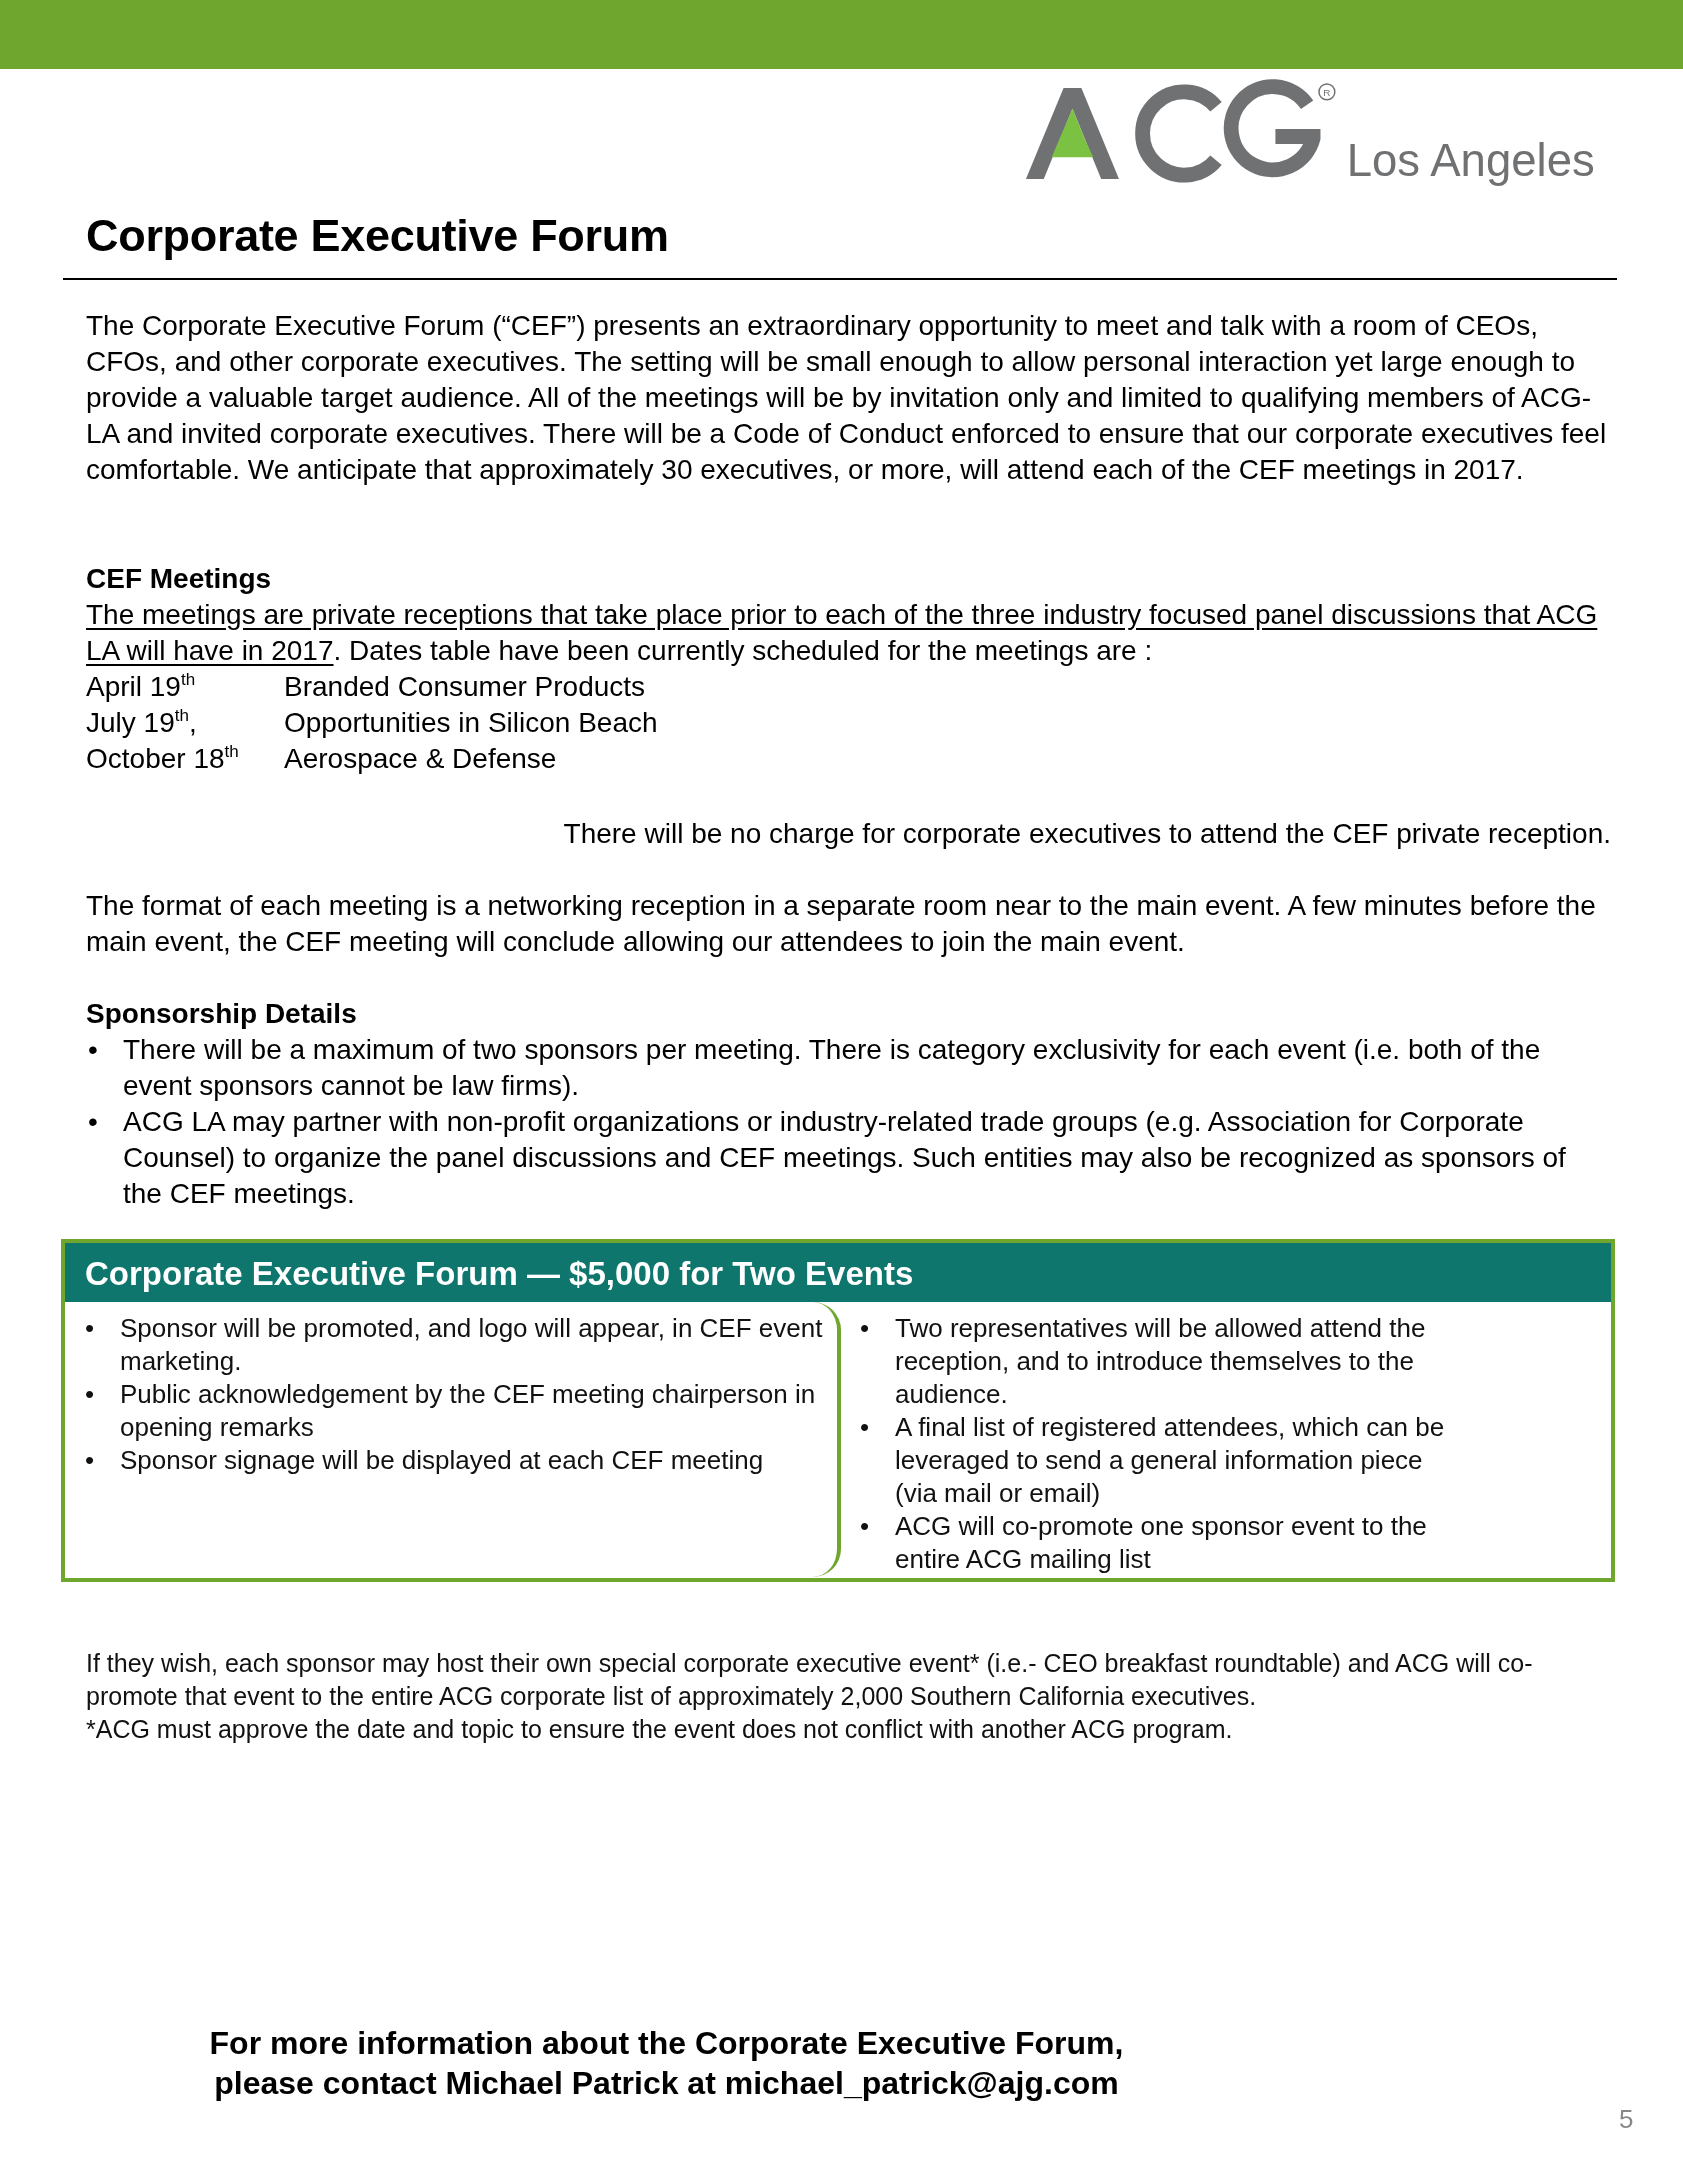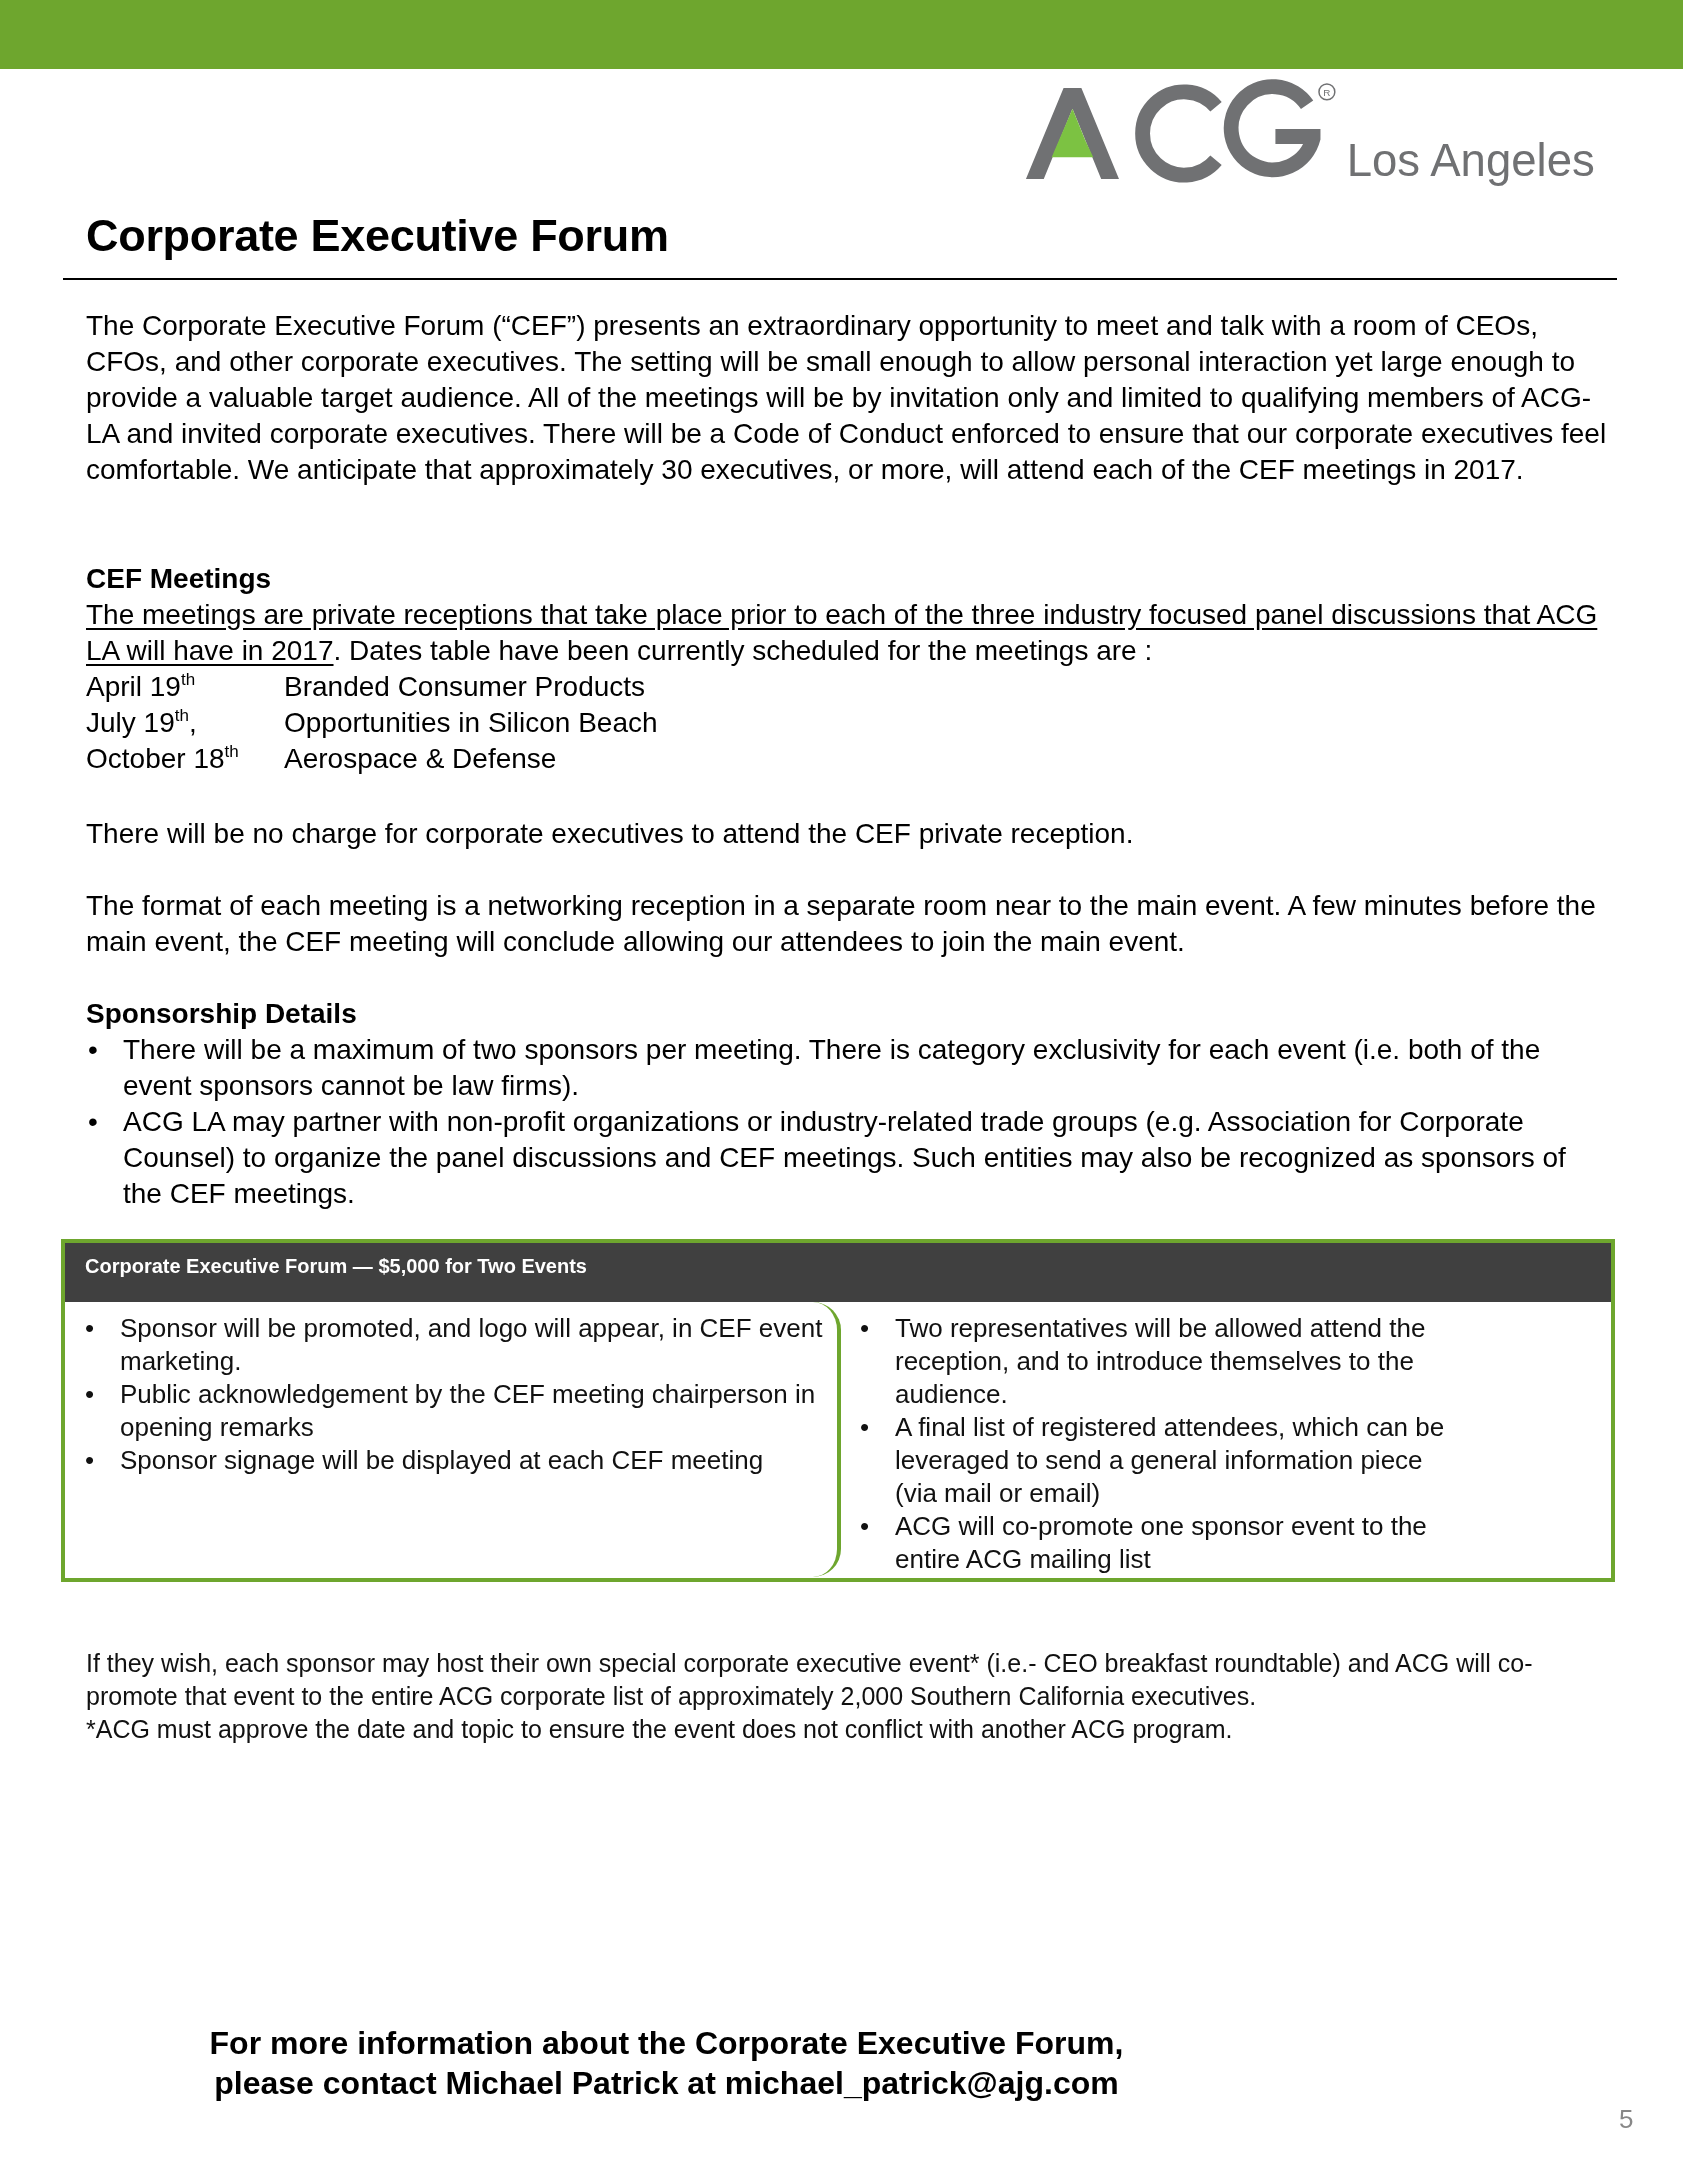--- a/index.html
+++ b/index.html
@@ -30,35 +30,35 @@
     position: absolute; left: 86px; width: 1525px;
     font-size: 28px; line-height: 36px;
   }
   .intro { top: 308px; }
   .section-heading { font-weight: bold; }
   .underline { text-decoration: underline; text-underline-offset: 4px; }
   .meetings { top: 561px; }
   .date-row { display: flex; }
   .date-row .date { width: 198px; }
   .date-row sup { font-size: 17px; vertical-align: 11px; line-height: 0; }
-  .no-charge { top: 816px; }
+  .no-charge { top: 816px; text-align: right; }
   .format { top: 888px; }
   .sponsorship { top: 996px; }
   ul.bullets { list-style: none; }
   ul.bullets li { position: relative; padding-left: 37px; }
   ul.bullets li::before {
     content: "•"; position: absolute; left: 2px; top: 0;
   }
   .pkg-table {
     position: absolute; left: 61px; top: 1239px; width: 1554px; height: 343px;
     border: 4px solid #6ea62e;
   }
   .pkg-header {
-    height: 59px; background: #404040; color: #fff;
-    font-size: 20px; font-weight: bold;
+    height: 59px; background: #0f766e; color: #fff;
+    font-size: 33px; font-weight: bold;
     padding: 12px 0 0 20px;
   }
   .pkg-cols { display: flex; height: 275px; }
   .pkg-col {
     width: 50%; padding: 10px 14px 0 18px;
     font-size: 26px; line-height: 33px; color: #111; border-radius: 28px;
   }
   .pkg-col.left { border-right: 4px solid #6ea62e; width: 776px; }
   .pkg-col.right { width: 630px; padding-left: 17px; }
   .pkg-col ul.bullets li { padding-left: 37px; }

